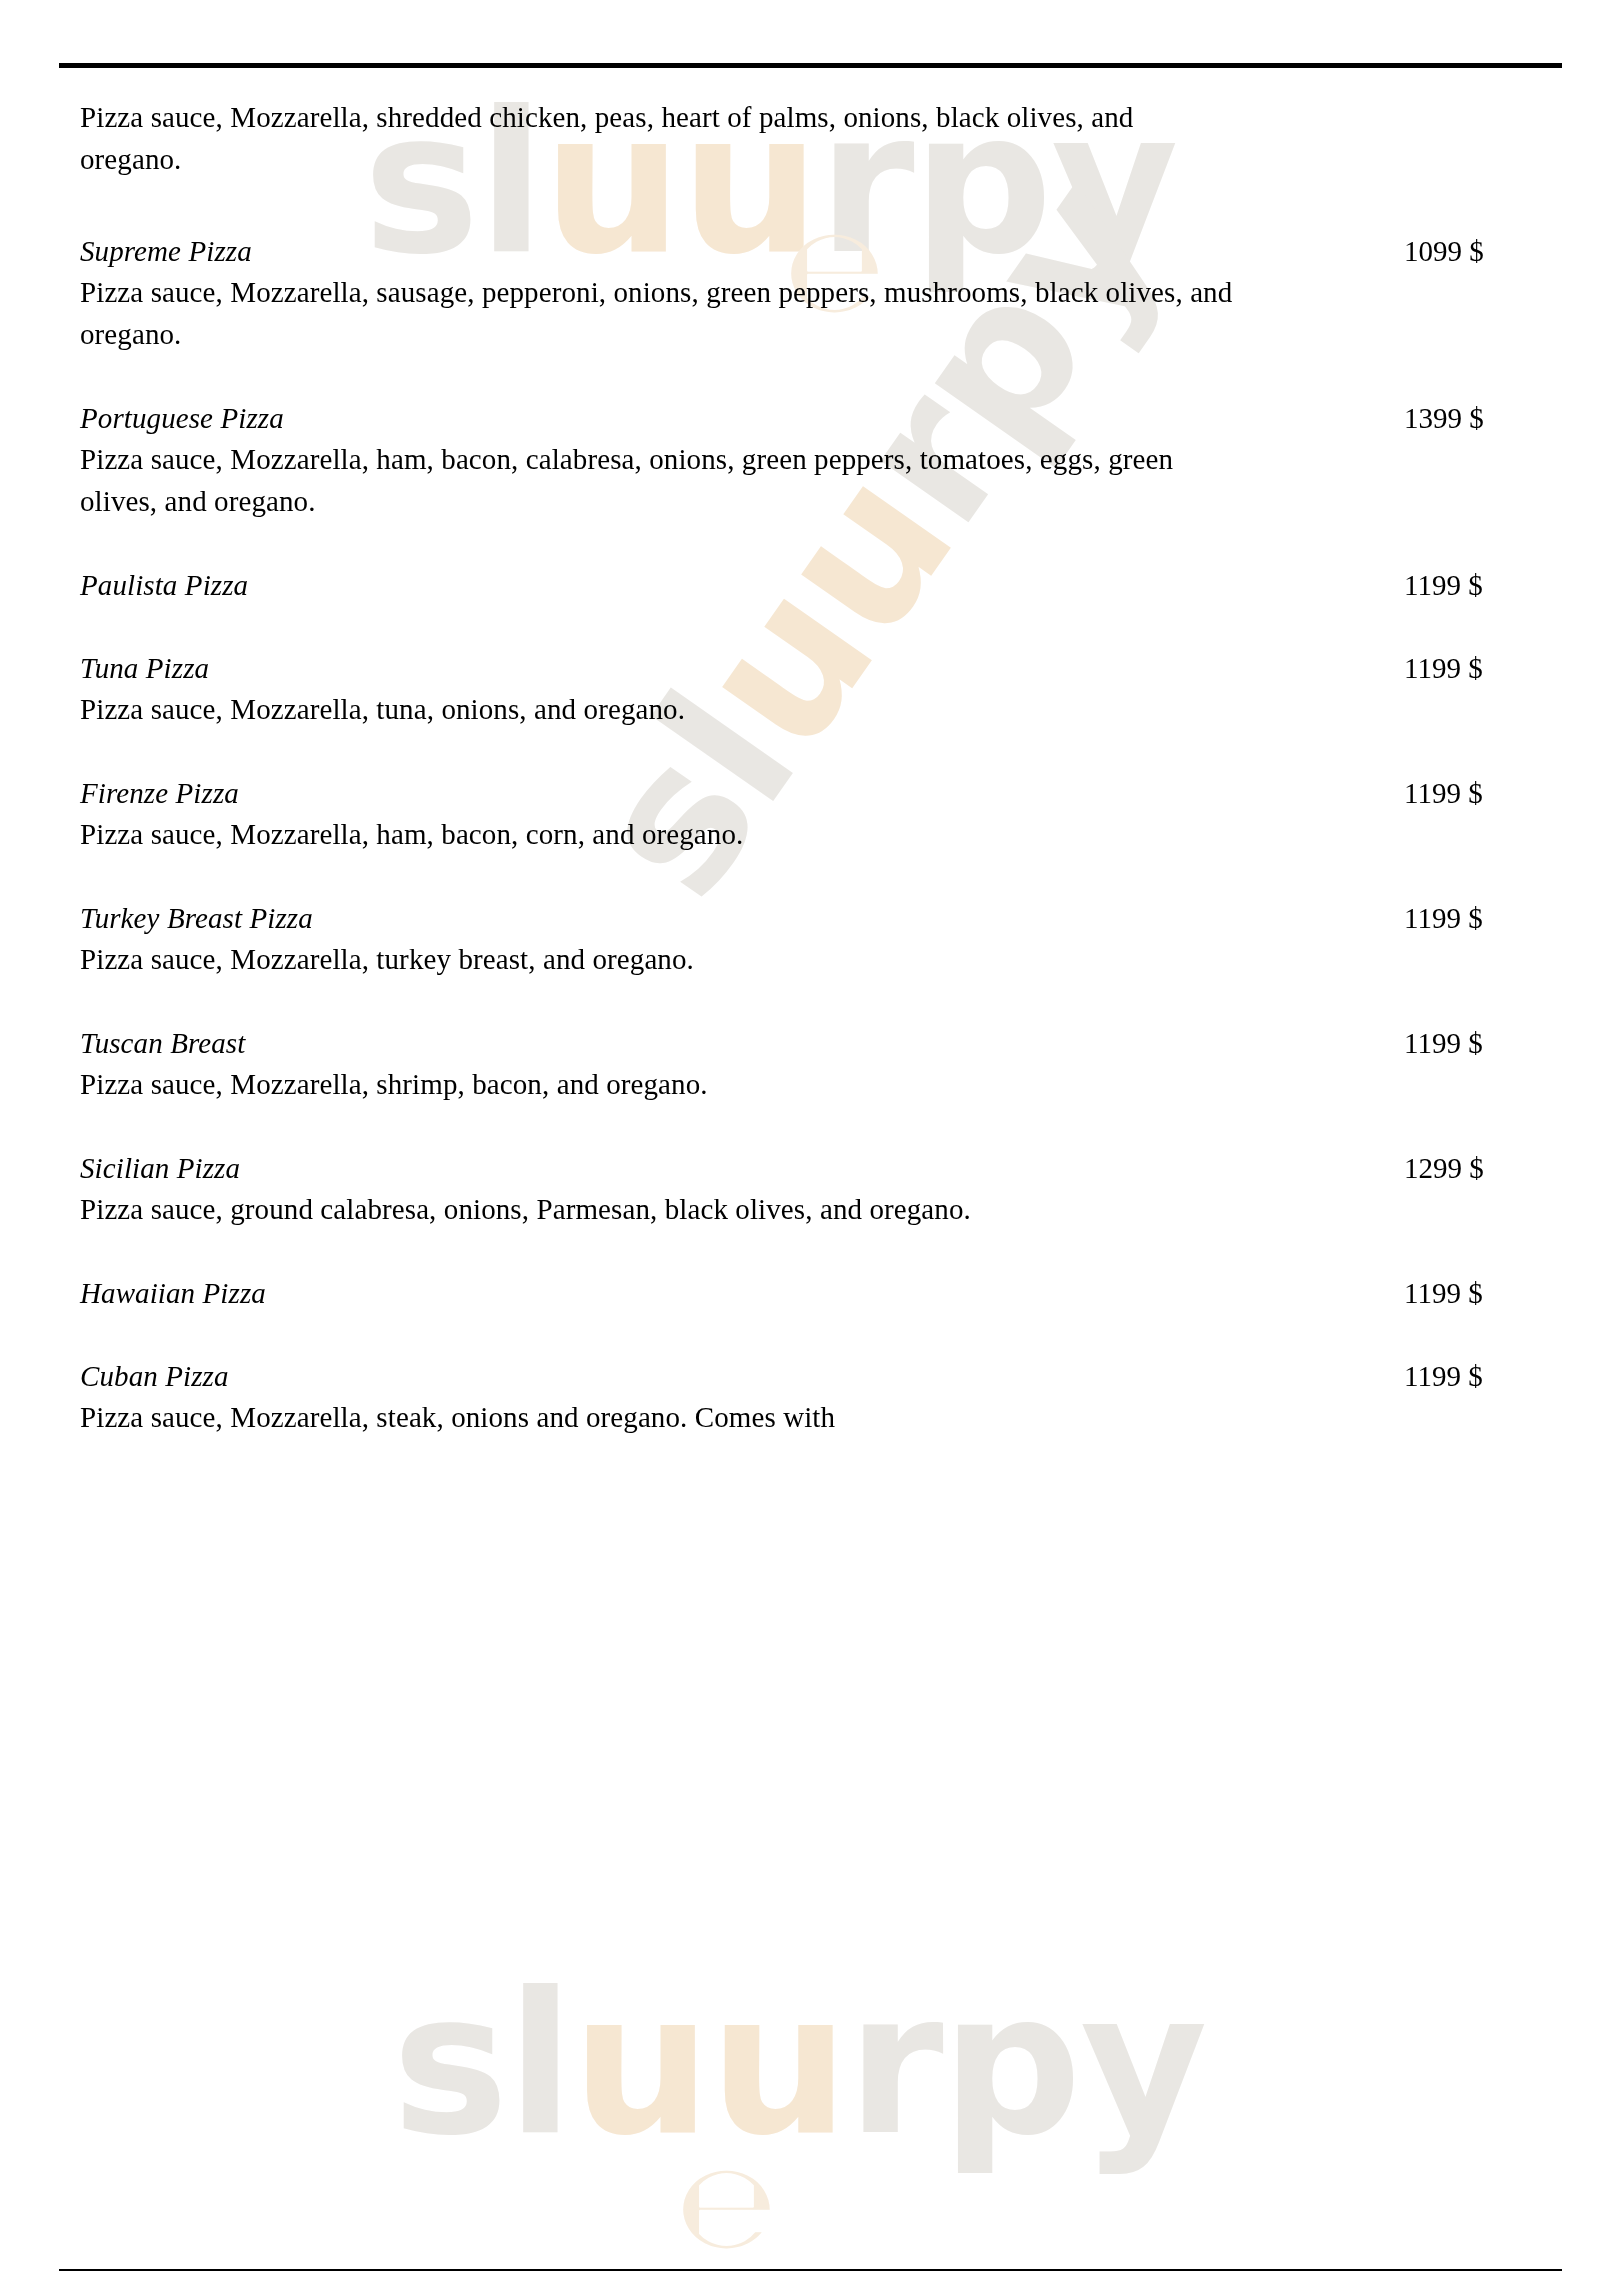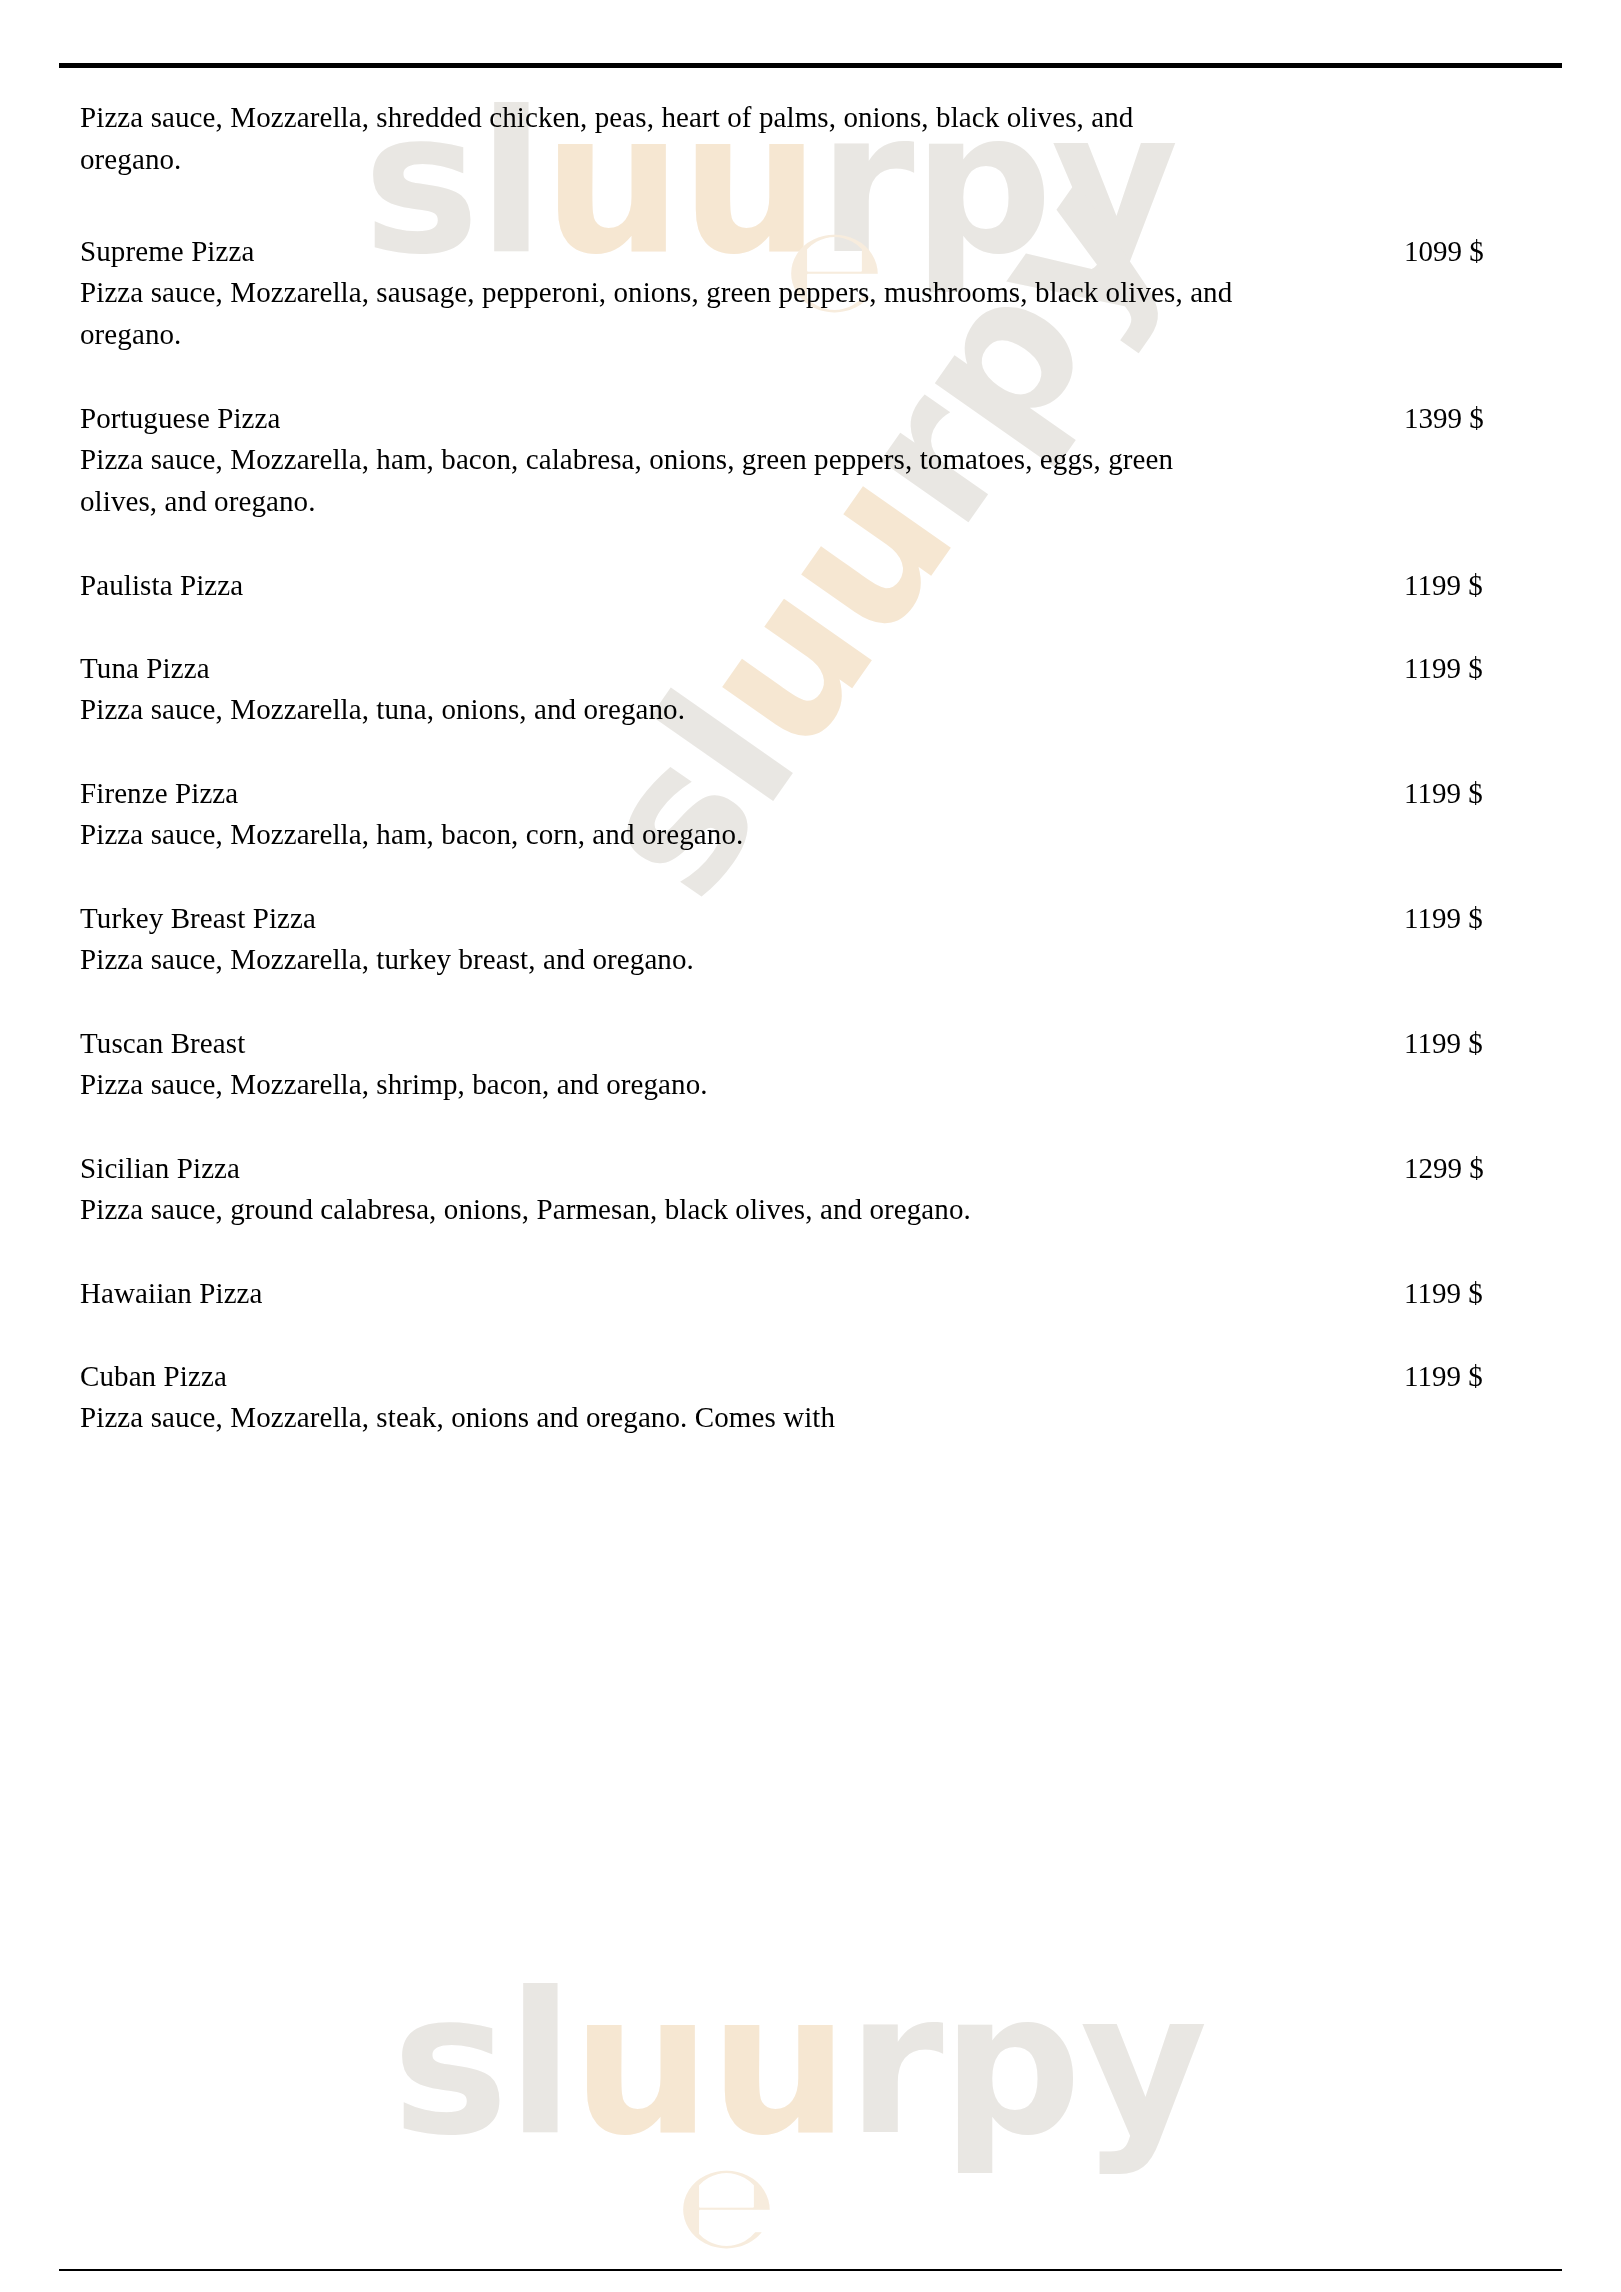--- a/index.html
+++ b/index.html
@@ -86,20 +86,21 @@
   }
   .item-head {
     display: flex;
     align-items: baseline;
     justify-content: space-between;
   }
   .item-name {
     font-size: 29px;
     line-height: 40px;
     letter-spacing: 0.1px;
+    font-style: italic;
   }
   .item-price {
     font-size: 29px;
     line-height: 40px;
     white-space: nowrap;
     text-align: left;
     min-width: 137px;
     padding-left: 29px;
   }
   .item-desc {

